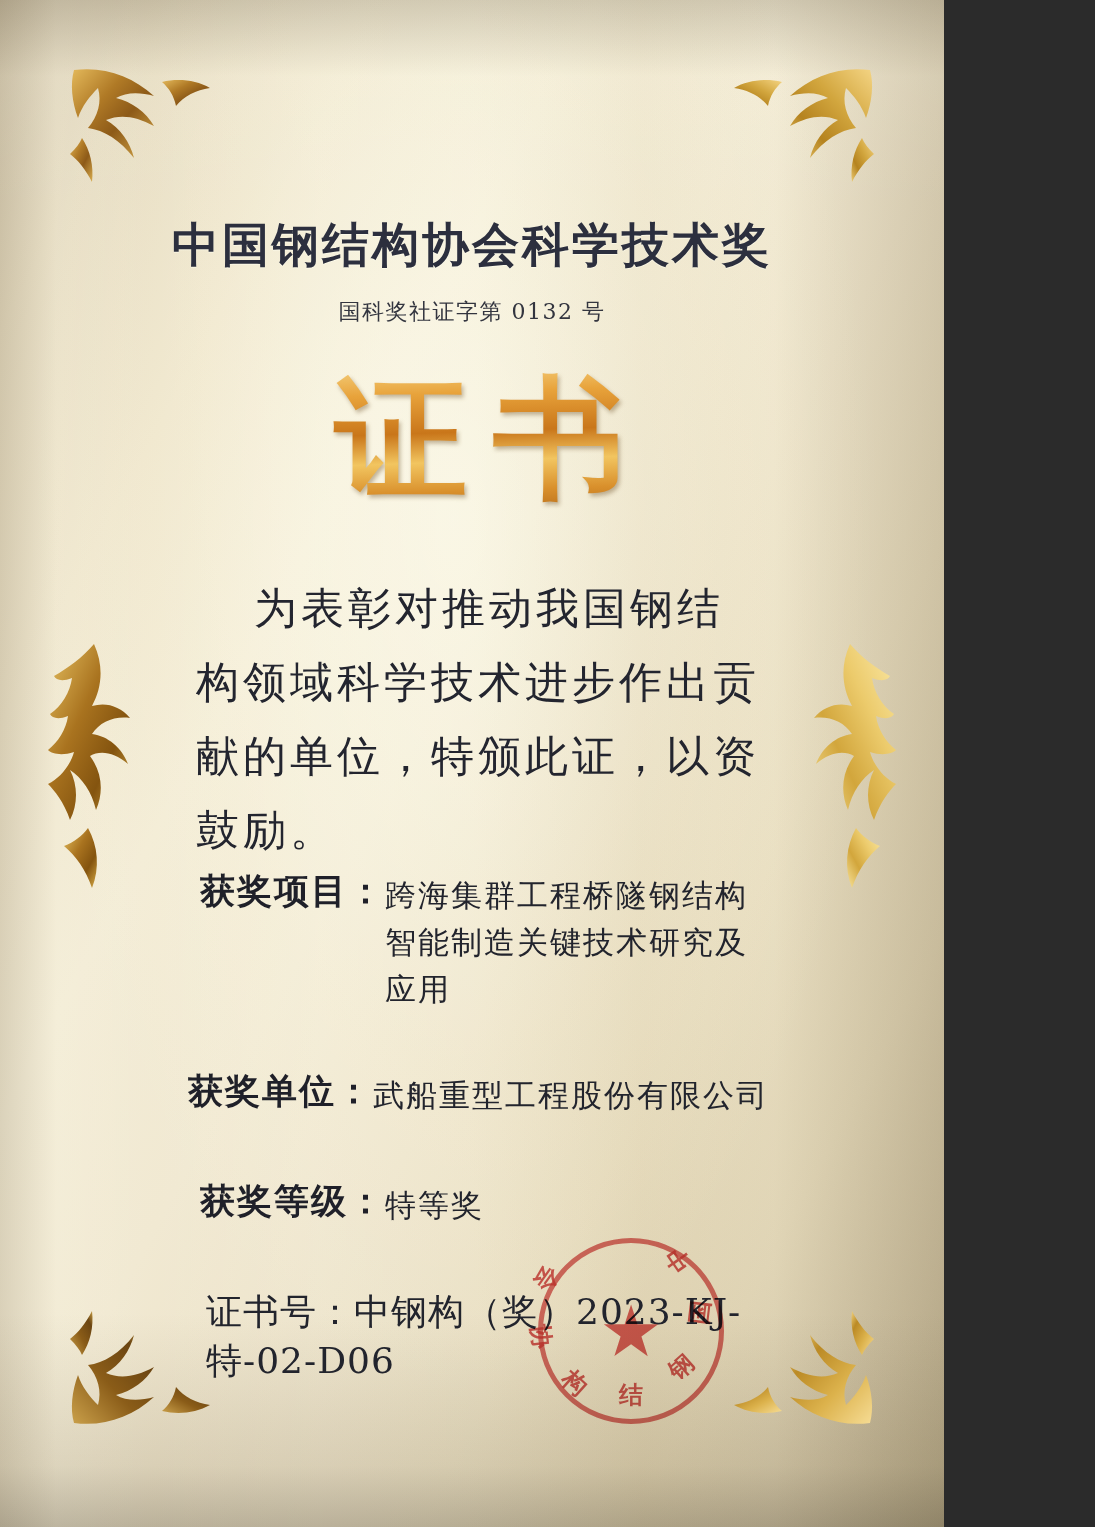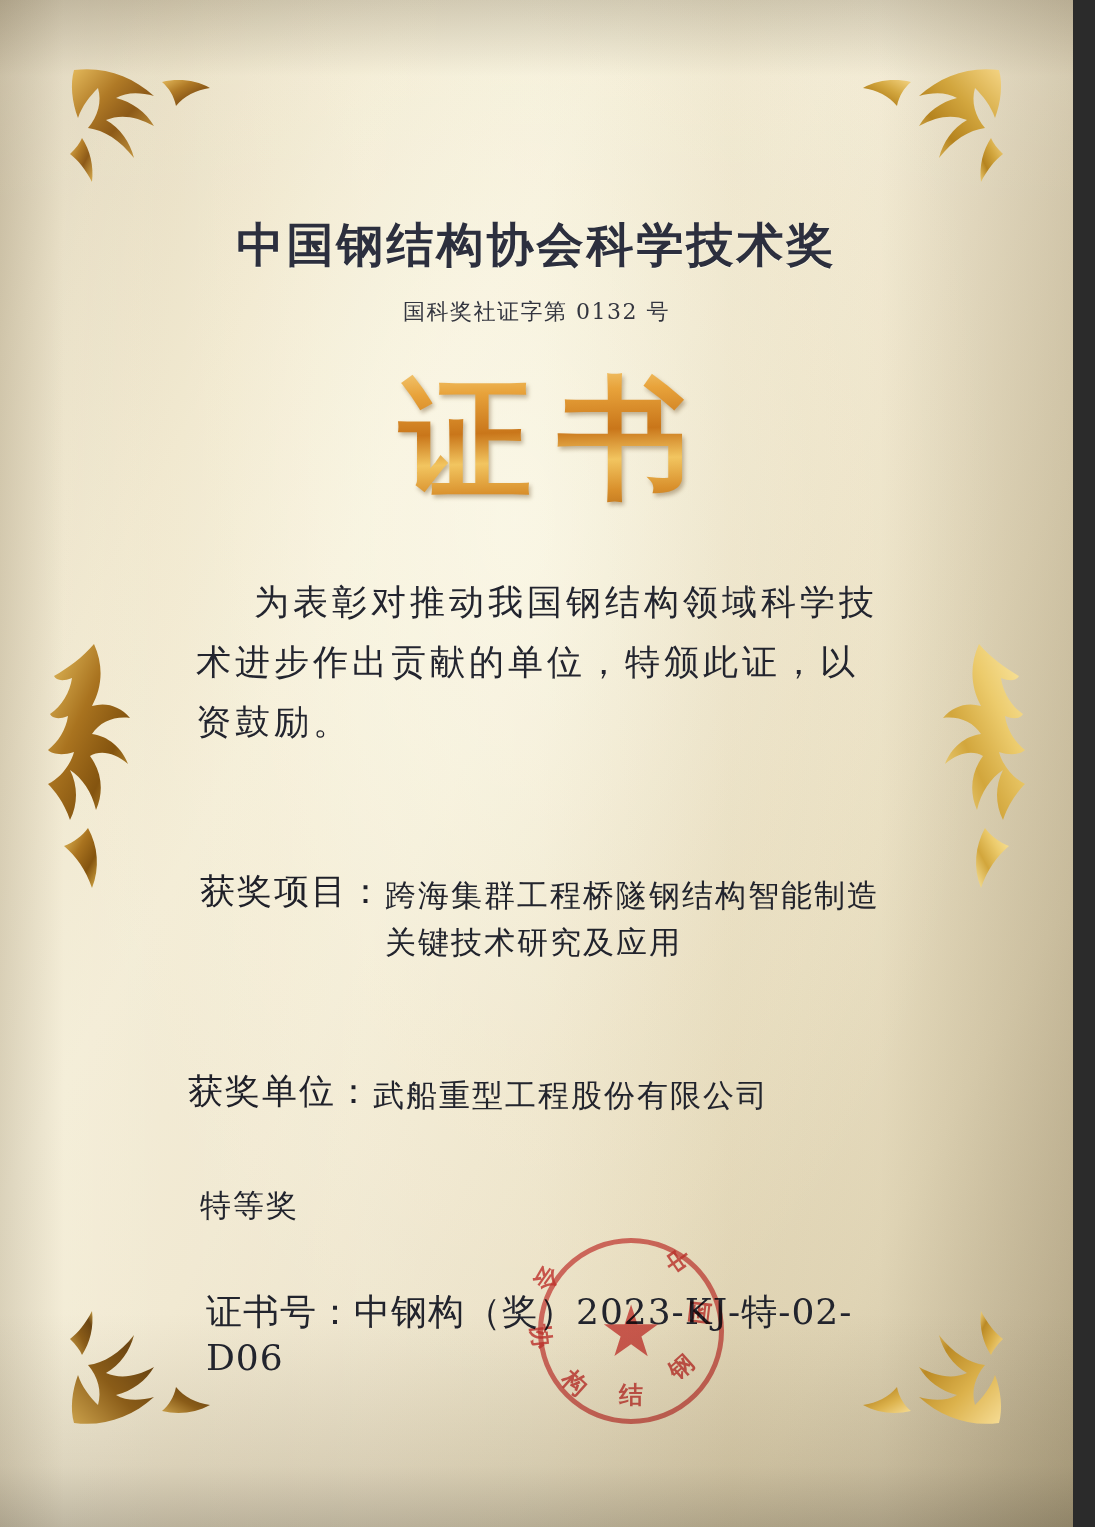--- a/index.html
+++ b/index.html
@@ -10,21 +10,21 @@
   }
   body {
     width: 1095px;
     height: 1527px;
     overflow: hidden;
     font-family: "Liberation Serif", "DejaVu Serif", serif;
   }
 
   #certificate {
     position: relative;
-    width: 1073px;
+    width: 944px;
     height: 1527px;
     background:
       radial-gradient(ellipse at 48% 34%, rgba(255,255,240,0.55) 0%, rgba(255,250,225,0.18) 38%, rgba(255,245,210,0.0) 62%),
       linear-gradient(118deg, #d8cdb4 0%, #e6dcc2 10%, #efe6cd 22%, #f3ecd6 34%, #f1e9d2 46%, #ece2c8 58%, #e7dcbe 70%, #ded2b2 82%, #cfc2a2 92%, #bfb392 100%);
     overflow: hidden;
   }
 
   
   #certificate::before {
     content: "";
@@ -119,37 +119,37 @@
     filter: drop-shadow(2px 3px 2px rgba(90,55,10,0.35));
   }
 
   
   .citation {
     position: absolute;
     left: 196px;
     right: 180px;
     top: 572px;
     font-family: "DejaVu Serif", "Liberation Serif", serif;
-    font-size: 35px;
+    font-size: 43px;
     line-height: 1.72;
     color: #23252f;
     letter-spacing: 4px;
   }
   .citation .indent { display: inline-block; width: 58px; }
 
   
   .field {
     position: absolute;
     display: flex;
     align-items: flex-start;
   }
   .field-label {
     font-family: "DejaVu Serif", "Liberation Serif", serif;
     font-size: 35px;
-    font-weight: 400;
+    font-weight: 700;
     color: #1f2029;
     letter-spacing: 2px;
     white-space: nowrap;
   }
   .field-value {
     font-family: "DejaVu Serif", "Liberation Serif", serif;
     font-size: 31px;
     line-height: 1.52;
     color: #22242d;
     letter-spacing: 2px;
@@ -325,20 +325,21 @@
       <div class="field-label">获奖项目：</div>
       <div class="field-value">跨海集群工程桥隧钢结构智能制造关键技术研究及应用</div>
     </div>
 
     <div class="field f-unit">
       <div class="field-label">获奖单位：</div>
       <div class="field-value">武船重型工程股份有限公司</div>
     </div>
 
     <div class="field f-grade">
+      <div class="field-label">获奖等级：</div>
       <div class="field-value">特等奖</div>
     </div>
 
     <div class="footer-row">
       <div class="cert-no">
         <span>证书号：</span><span>中钢构（奖）2023-KJ-特-02-D06</span>
       </div>
     </div>
 
   </div>

